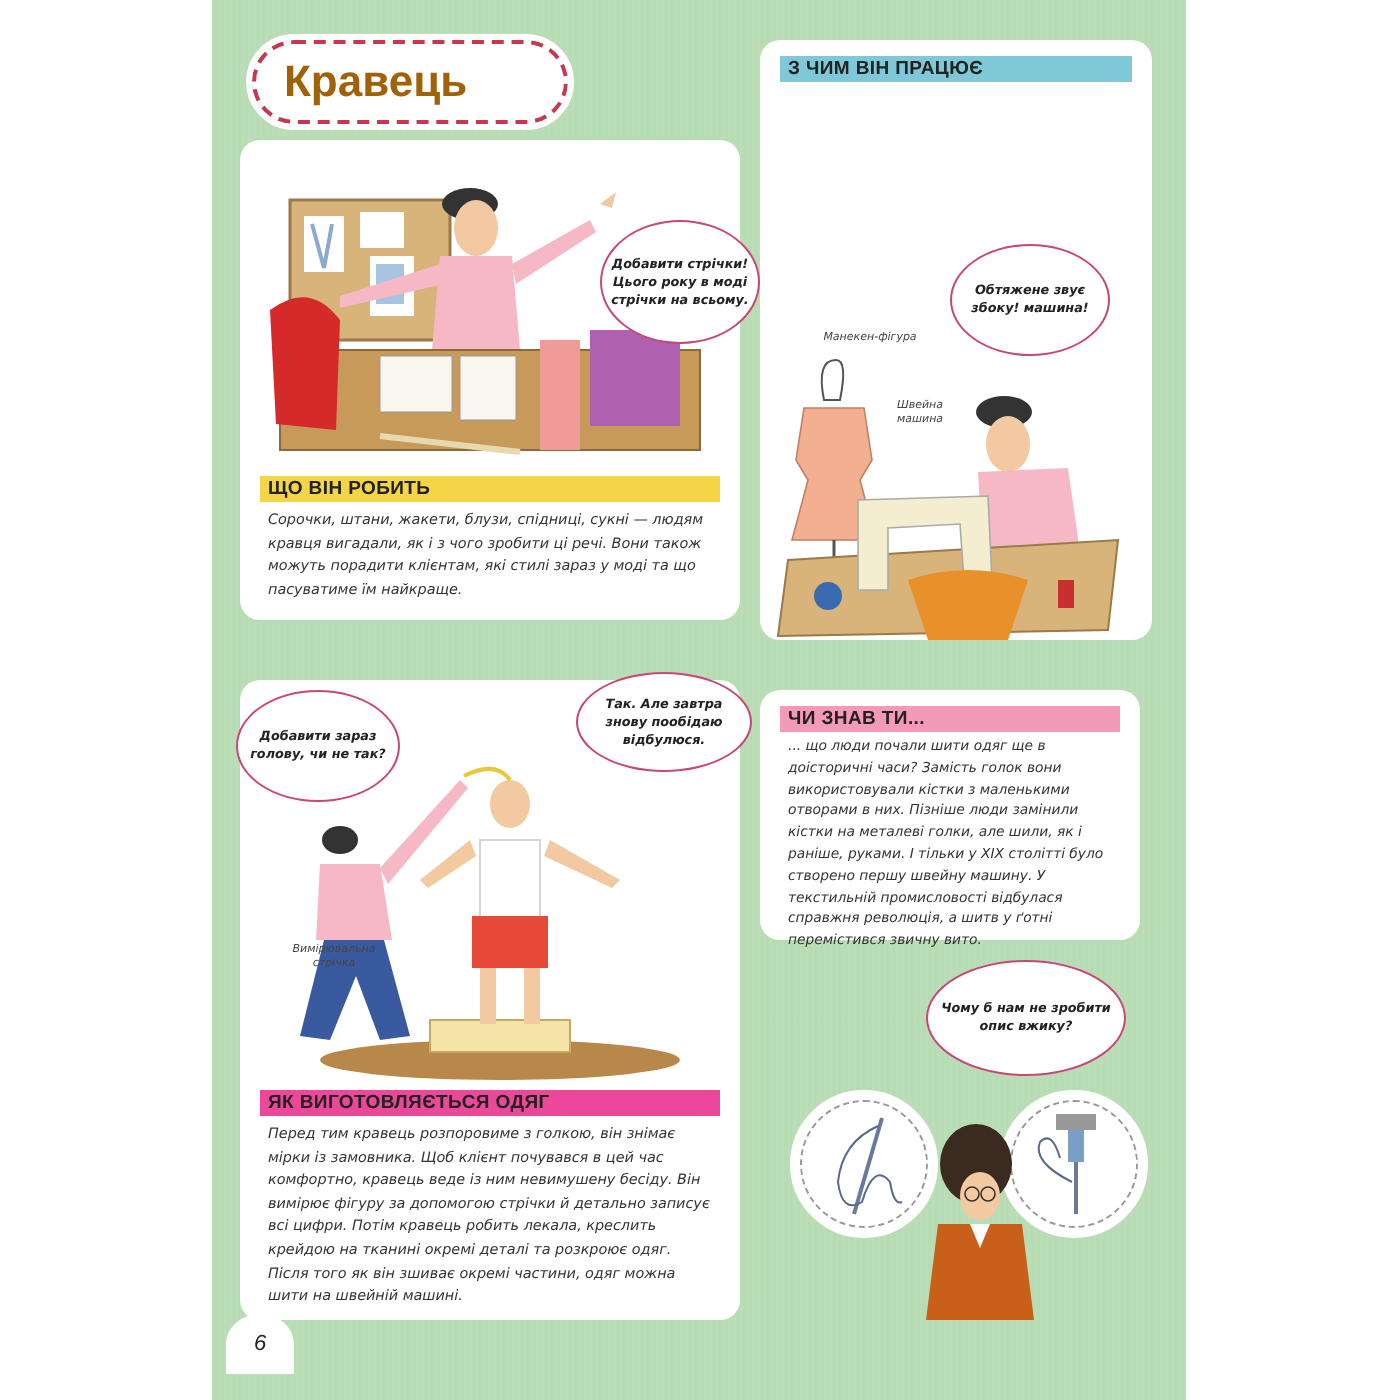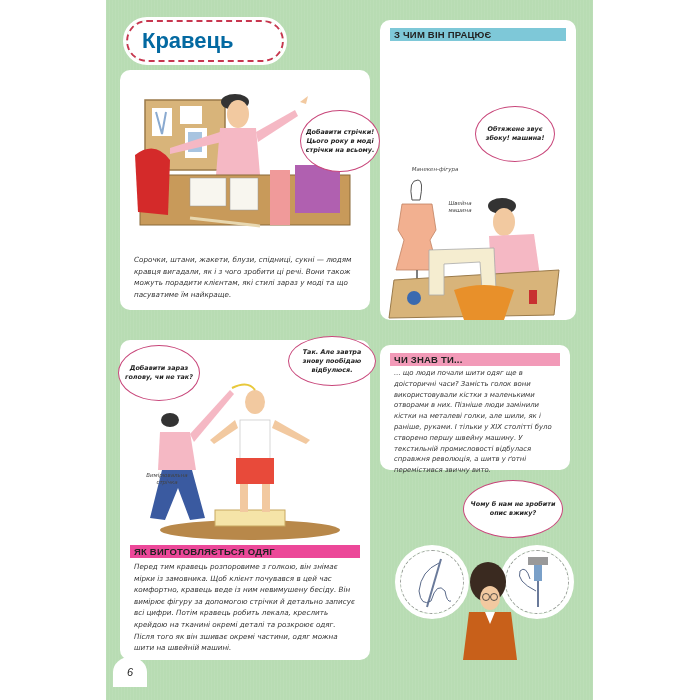--- a/index.html
+++ b/index.html
@@ -12,21 +12,21 @@
       background-image: repeating-linear-gradient(90deg, rgba(255,255,255,0.05) 0 1px, transparent 1px 3px);
     }
 
     .title-bubble {
       position: absolute; left: 126px; top: 20px; width: 158px; height: 42px;
       background: #fff; border-radius: 22px;
       border: 2px dashed #c8364f;
       outline: 3px solid #fff;
       display: flex; align-items: center; padding-left: 14px;
     }
-    .title-bubble span { font-weight: bold; font-size: 22px; color: #0369a1; }
+    .title-bubble span { font-weight: bold; font-size: 22px; color: #a16207; }
 
     .card {
       position: absolute; background: #fff; border-radius: 10px;
     }
     .card-header {
       position: absolute; left: 10px; right: 10px; height: 13px;
       font-weight: bold; font-size: 9.5px; color: #222; padding-left: 4px; line-height: 13px;
       letter-spacing: 0.2px;
     }
     .card-body {
@@ -85,20 +85,21 @@
     <path d="M126 52 L165 30 L168 36 L128 62 Z" fill="#f5b8c4"></path>
     <path d="M170 22 l8 -6 l-2 8 z" fill="#f2c9a0"></path>
     <rect x="10" y="95" width="210" height="50" fill="#c89a5a" stroke="#8a6a3a" stroke-width="1"></rect>
     <path d="M5 75 Q25 60 40 80 L38 135 L8 132 Z" fill="#d42a2a"></path>
     <rect x="60" y="98" width="36" height="28" fill="#f8f6ef" stroke="#999" stroke-width="0.5"></rect>
     <rect x="100" y="98" width="28" height="32" fill="#f8f6ef" stroke="#999" stroke-width="0.5"></rect>
     <rect x="140" y="90" width="20" height="55" fill="#f09a9a"></rect>
     <rect x="165" y="85" width="45" height="48" fill="#b060b0"></rect>
     <line x1="60" y1="138" x2="130" y2="146" stroke="#e8d8b0" stroke-width="3"></line>
   </svg>
+  <div class="card-header" style="top:168px; background:#f5d447;">ЩО ВІН РОБИТЬ</div>
   <div class="card-body" style="top:184px;">Сорочки, штани, жакети, блузи, спідниці, сукні — людям кравця вигадали, як і з чого зробити ці речі. Вони також можуть порадити клієнтам, які стилі зараз у моді та що пасуватиме їм найкраще.</div>
 </div>
 
 <div class="bubble" style="left:300px; top:110px; width:80px; height:62px;">
   <span>Добавити стрічки! Цього року в моді стрічки на всьому.</span>
 </div>
 
 <div class="card" style="left:380px; top:20px; width:196px; height:300px;padding-left:30px;">
   <div class="card-header" style="top:8px; background:#7ec8d8;">З ЧИМ ВІН ПРАЦЮЄ</div>
   <svg class="illus" width="180" height="150" style="left:4px; top:150px;" viewBox="0 0 180 150">
@@ -109,21 +110,21 @@
     <ellipse cx="120" cy="52" rx="11" ry="14" fill="#f2c9a0"></ellipse>
     <path d="M105 66 L150 64 L158 120 L108 120 Z" fill="#f5b8c4"></path>
     <path d="M10 110 L175 100 L170 145 L5 148 Z" fill="#d8b47a" stroke="#9a7a4a" stroke-width="1"></path>
     <path d="M45 80 L110 78 L112 120 L98 120 L96 92 L60 94 L60 125 L45 125 Z" fill="#f5edd0" stroke="#aaa" stroke-width="0.8"></path>
     <path d="M70 120 Q100 110 130 120 L120 150 L80 150 Z" fill="#e8902a"></path>
     <circle cx="30" cy="128" r="7" fill="#3a6ab0"></circle>
     <rect x="145" y="120" width="8" height="14" fill="#c83030"></rect>
   </svg>
 </div>
 
-<div class="bubble" style="left:475px; top:106px; width:80px; height:56px;">
+<div class="bubble" style="left:475px; top:122px; width:80px; height:56px;">
   <span>Обтяжене звує збоку! машина!</span>
 </div>
 
 <div class="label-small" style="left:405px; top:166px; width:60px;">Манекен-фігура</div>
 <div class="label-small" style="left:440px; top:200px; width:40px;">Швейна машина</div>
 
 <div class="card" style="left:120px; top:340px; width:250px; height:320px;">
   <svg class="illus" width="230" height="190" style="left:10px; top:10px;" viewBox="0 0 230 190">
     <ellipse cx="120" cy="180" rx="90" ry="10" fill="#b8884a"></ellipse>
     <rect x="85" y="160" width="70" height="16" fill="#f5e4a8" stroke="#c8a860" stroke-width="1"></rect>

